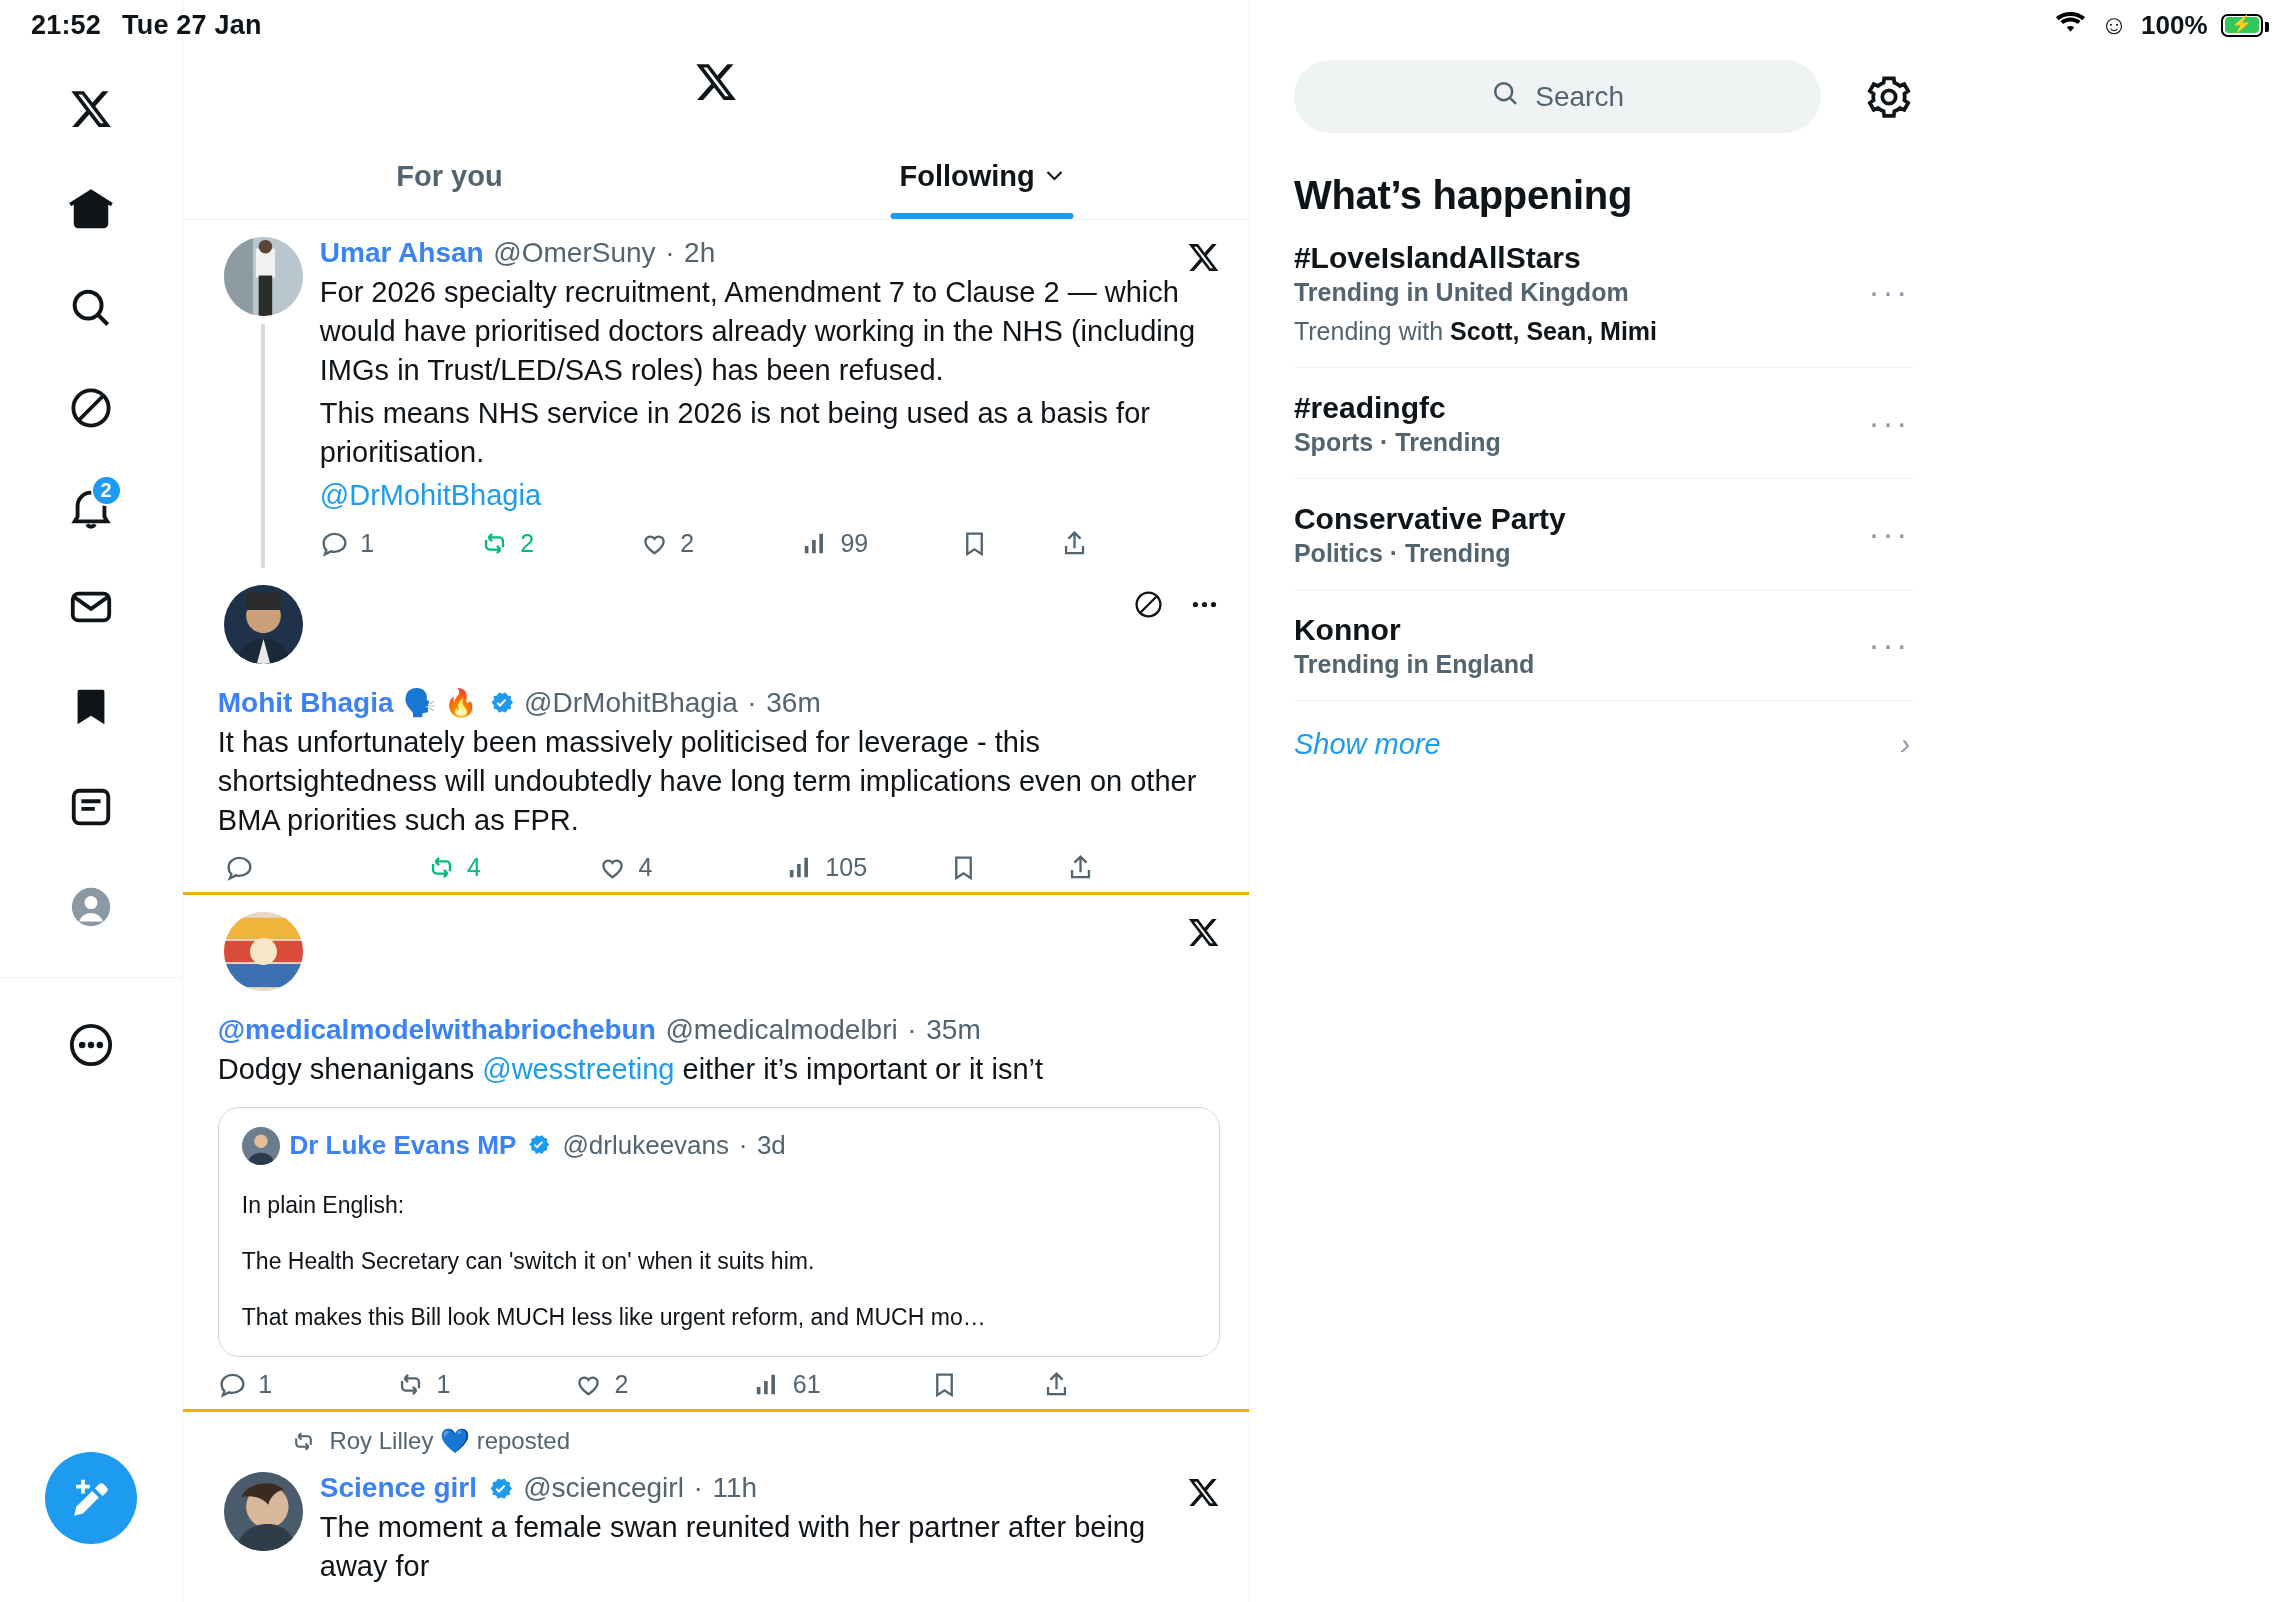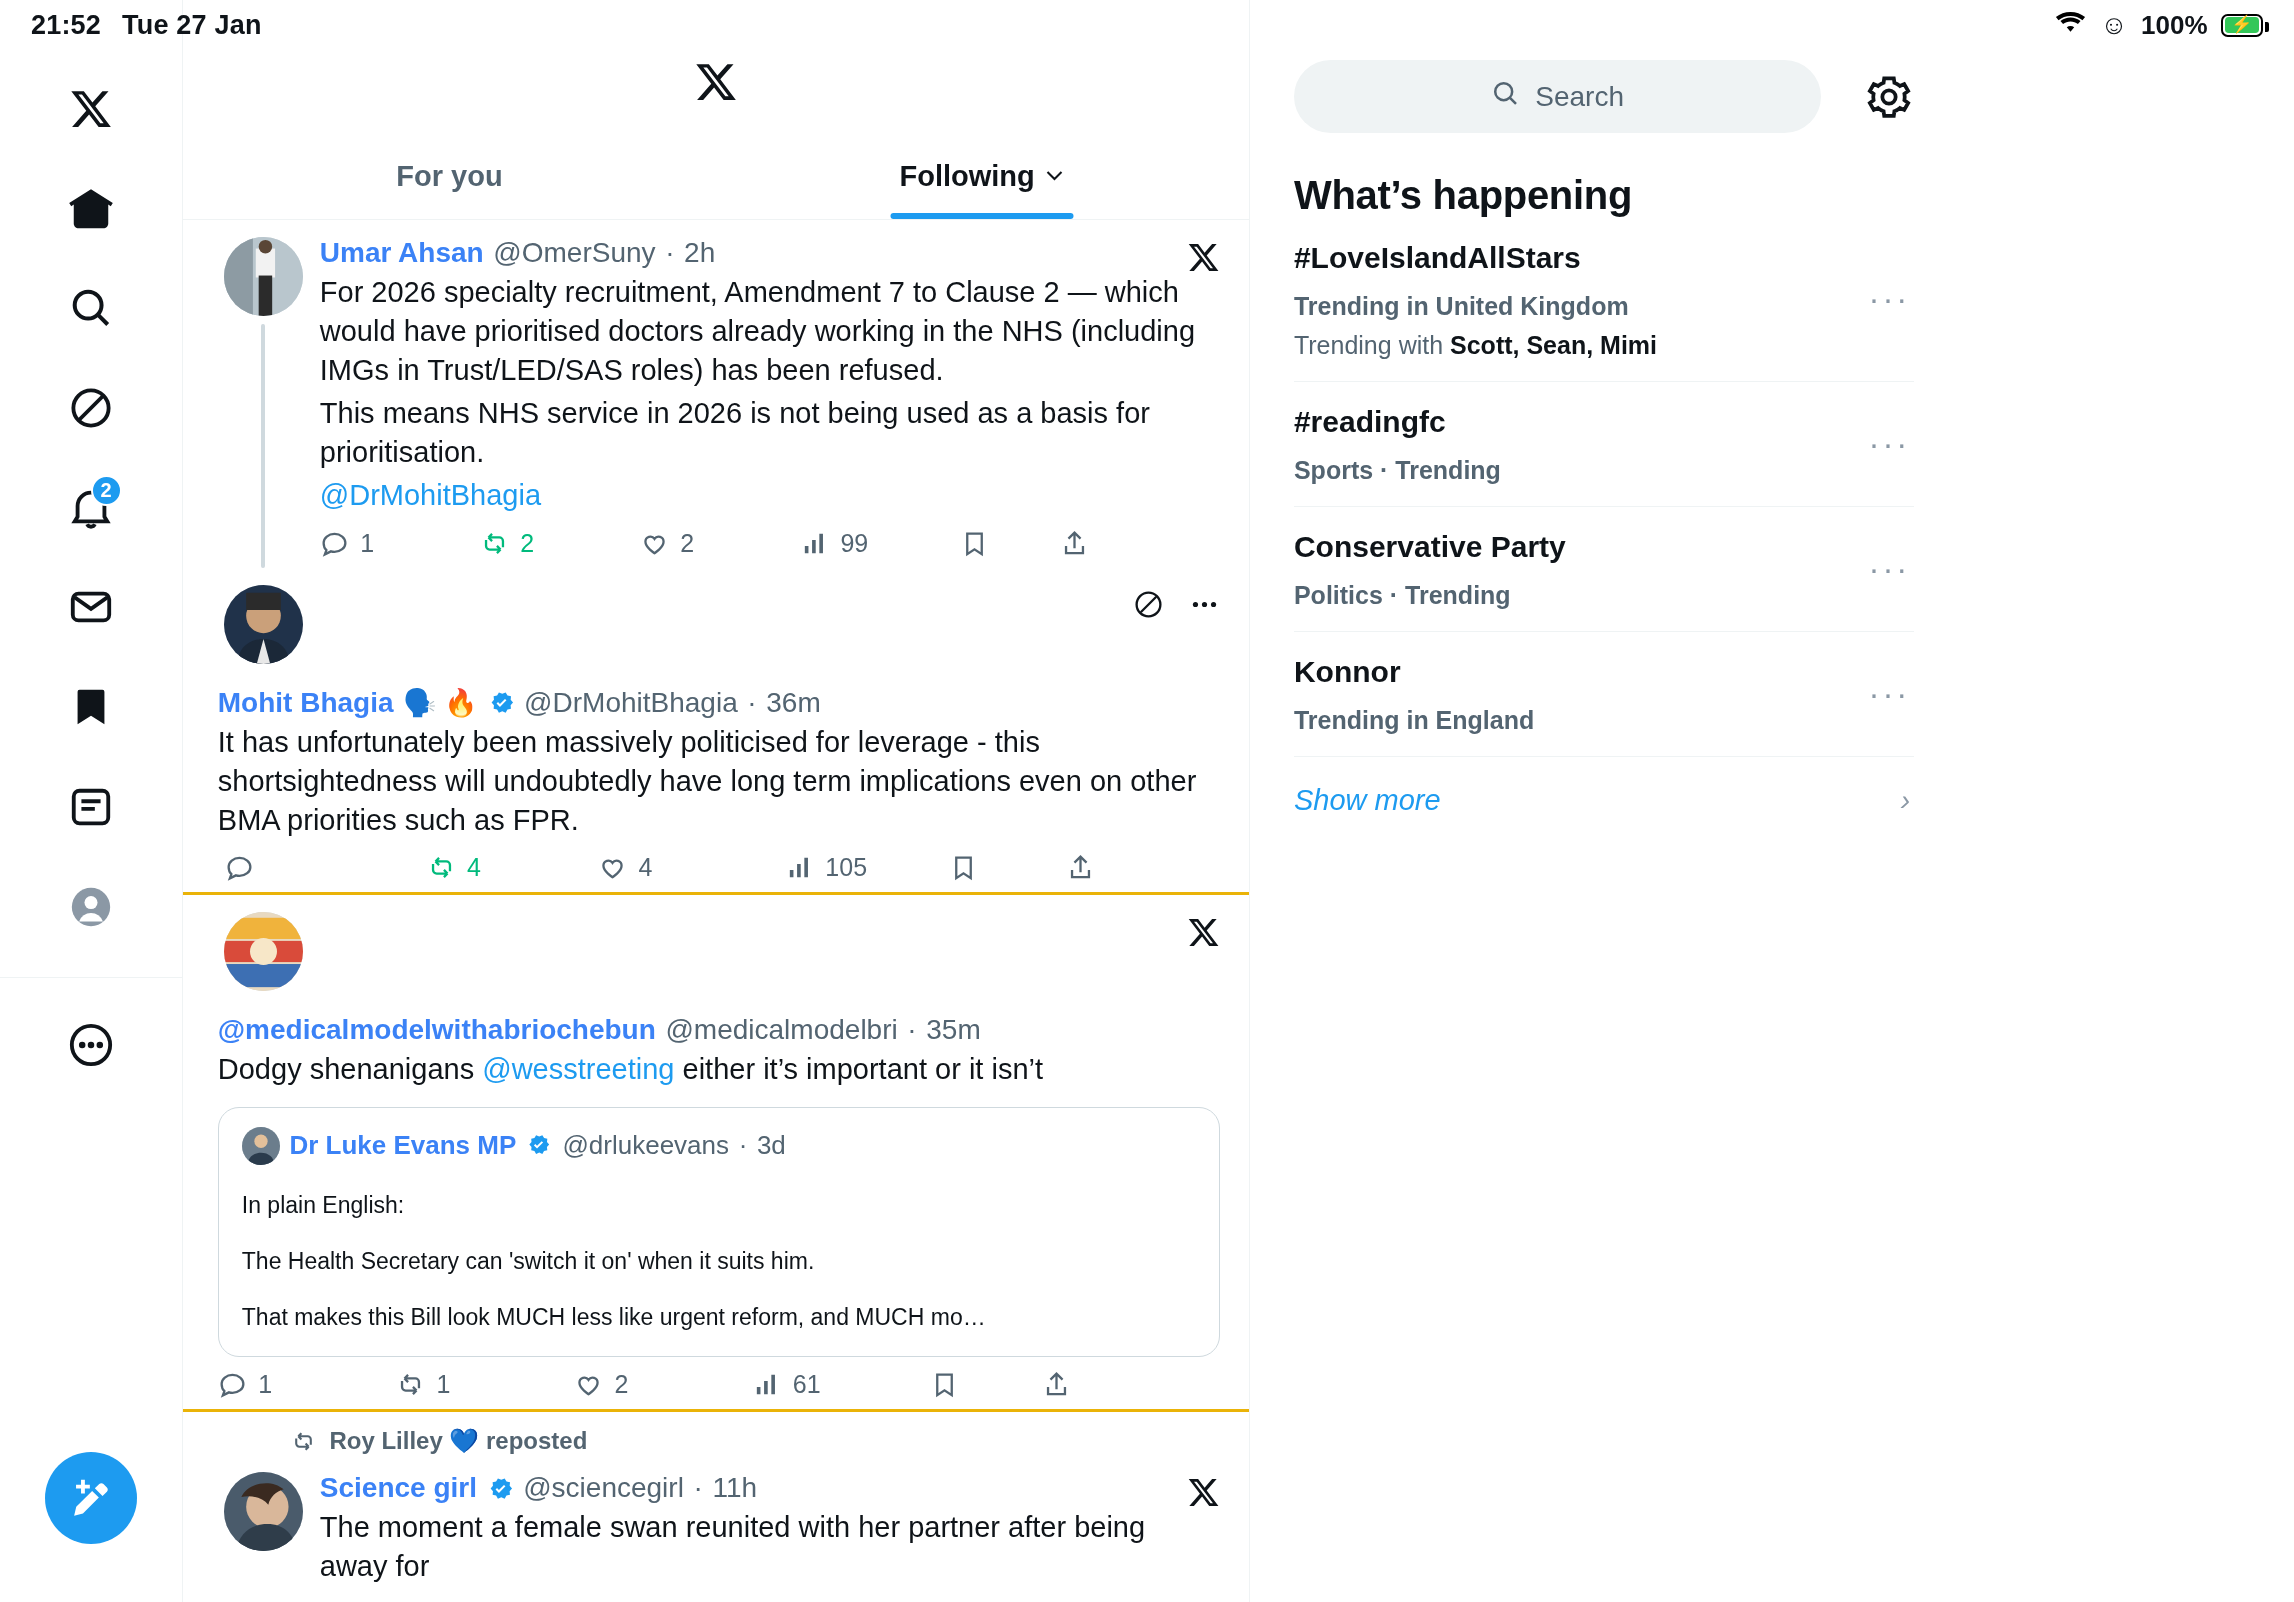--- a/index.html
+++ b/index.html
@@ -81,21 +81,21 @@
   .dname { font-weight: 700; color: #3b82f6; white-space: nowrap; }
   .handle, .dot, .time { color: #536471; font-weight: 400; white-space: nowrap; }
   .verified { width: 27px; height: 27px; flex: 0 0 27px; }
   .text { font-size: 29px; line-height: 1.35; color: #0f1419; margin-top: 3.8px; word-wrap: break-word; }
   .link { color: #1d9bf0; }
   .actions { display: flex; align-items: center; margin-top: 13.4px; color: #536471; font-size: 25px; }
   .act { display: flex; align-items: center; gap: 11.5px; width: 200px; }
   .act .cnt { font-size: 25px; }
   .act.green { color: #00ba7c; }
   .topright { position: absolute; right: 29px; top: 21px; display: flex; align-items: center; gap: 25px; color: #0f1419; }
-  .repost-head { display: flex; align-items: center; gap: 13.4px; color: #536471; font-size: 24px; font-weight: 700; padding: 15.4px 29px 0 108px; }
+  .repost-head { display: flex; align-items: center; gap: 13.4px; color: #536471; font-size: 24px; font-weight: 400; padding: 15.4px 29px 0 108px; }
 
   .quote {
     margin-top: 17.3px; border: 1px solid #cfd9de; border-radius: 21px; padding: 19px 23px 23px 23px;
   }
   .quote .namerow { font-size: 26px; }
   .quote .text { font-size: 23px; }
   .q-av { width: 38px; height: 38px; border-radius: 50%; overflow: hidden; flex: 0 0 38px; background: #cfd9de; }
   .q-line { margin-top: 25px; }
 
   
@@ -104,21 +104,21 @@
   .search {
     flex: 1; height: 73px; background: #eff3f4; border-radius: 37px;
     display: flex; align-items: center; justify-content: center; gap: 15.4px;
     color: #536471; font-size: 28px;
   }
   .gear { width: 50px; height: 50px; color: #0f1419; }
   .wh-title { font-size: 40px; font-weight: 800; margin-top: 40px; letter-spacing: -0.3px; }
   .trend { padding: 23px 0 21px 0; border-bottom: 1px solid #eff3f4; position: relative; }
   .trend:last-of-type { border-bottom: none; }
   .trend-name { font-size: 30px; font-weight: 700; color: #0f1419; }
-  .trend-meta { font-size: 25px; font-weight: 700; color: #536471; margin-top: 17px; }
+  .trend-meta { font-size: 25px; font-weight: 700; color: #536471; margin-top: 3px; }
   .trend-sub { font-size: 25px; color: #536471; margin-top: 9.6px; }
   .trend-sub b { color: #0f1419; font-weight: 700; }
   .dots { position: absolute; right: 3.8px; top: 50%; transform: translateY(-50%); color: #8b98a5; font-size: 33px; letter-spacing: 2.9px; }
   .showmore { display: flex; align-items: center; justify-content: space-between; color: #1d9bf0; font-size: 29px; padding: 27px 3.8px 0 0; font-style: italic; }
   .chev { color: #8b98a5; font-size: 29px; }
 
   .em { font-size: 27px; }
 </style>
 </head>
 <body>

